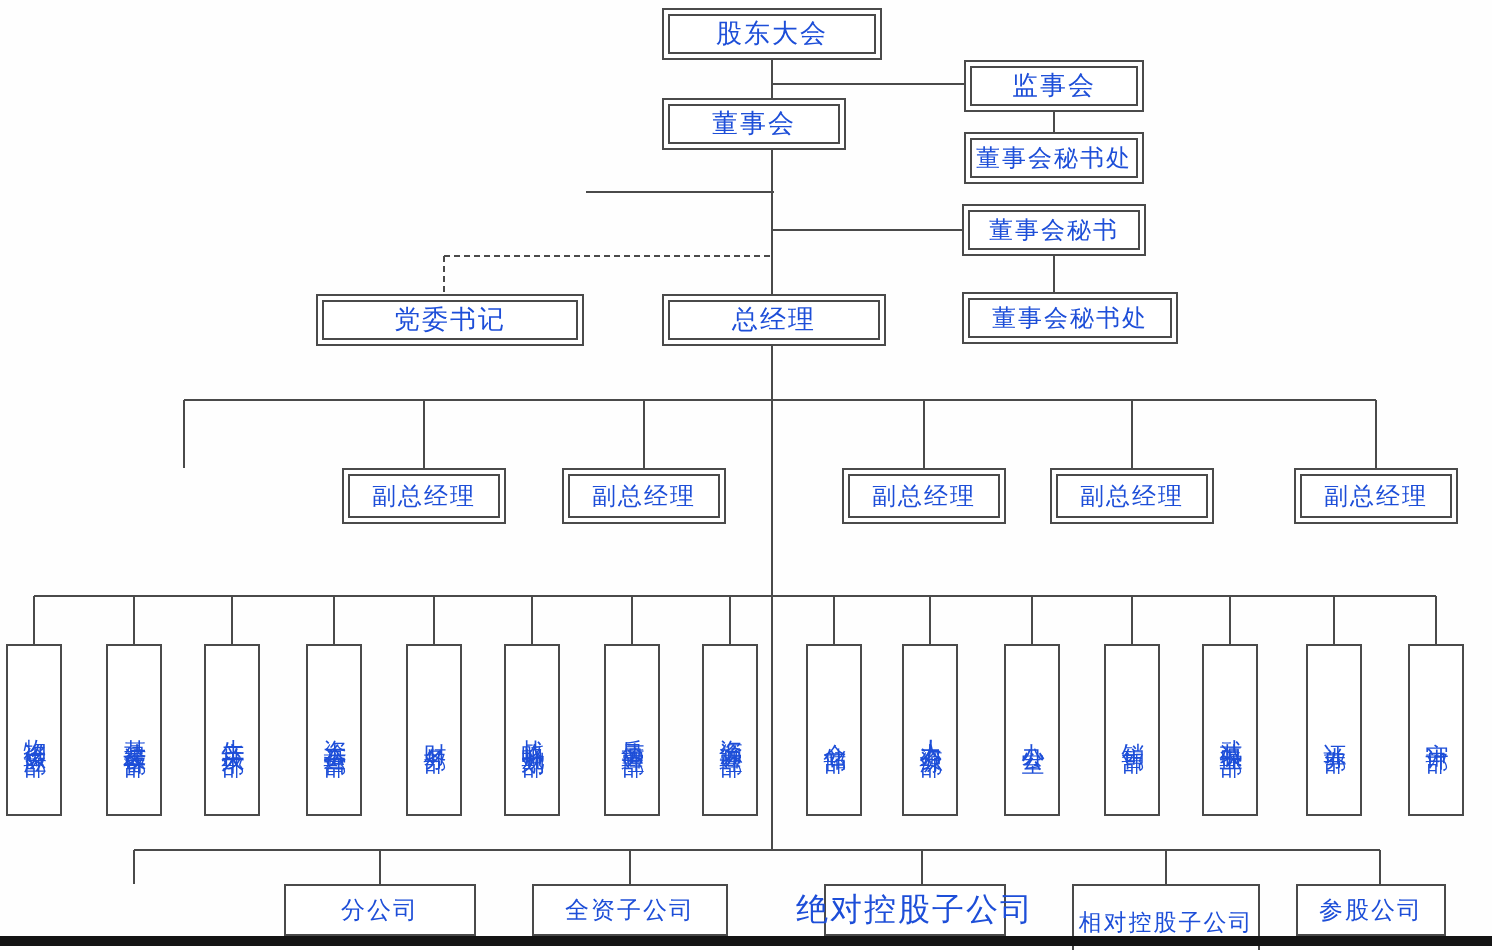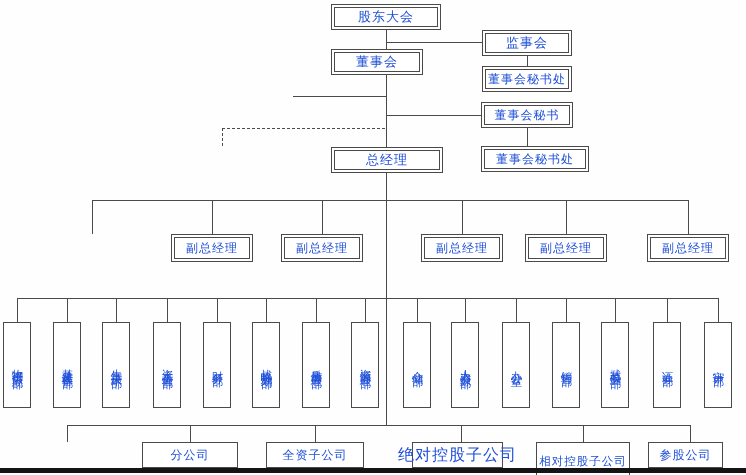--- a/index.html
+++ b/index.html
@@ -108,20 +108,23 @@
   </div>
   <div class="node" style="left:331px;top:49px;width:92px;height:26px">
     <span class="inner">董事会</span>
   </div>
   <div class="node" style="left:482px;top:66px;width:90px;height:26px;font-size:12px">
     <span class="inner">董事会秘书处</span>
   </div>
   <div class="node" style="left:481px;top:102px;width:92px;height:26px;font-size:12px">
     <span class="inner">董事会秘书</span>
   </div>
+  <div class="node" style="left:158px;top:147px;width:134px;height:26px">
+    <span class="inner">党委书记</span>
+  </div>
   <div class="node" style="left:331px;top:147px;width:112px;height:26px">
     <span class="inner">总经理</span>
   </div>
   <div class="node" style="left:481px;top:146px;width:108px;height:26px;font-size:12px">
     <span class="inner">董事会秘书处</span>
   </div>
 
   <div class="node" style="left:171px;top:234px;width:82px;height:28px;font-size:12px">
     <span class="inner">副总经理</span>
   </div>

